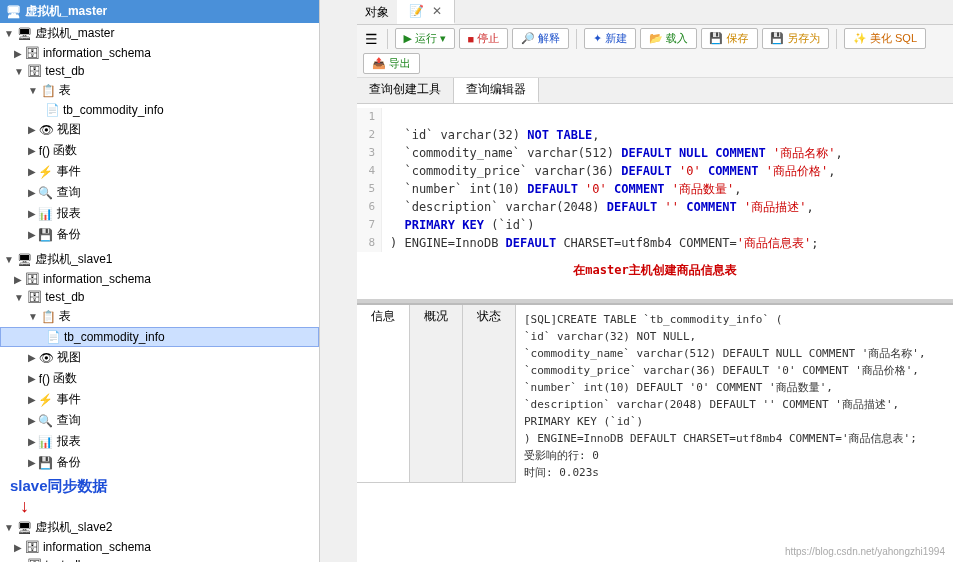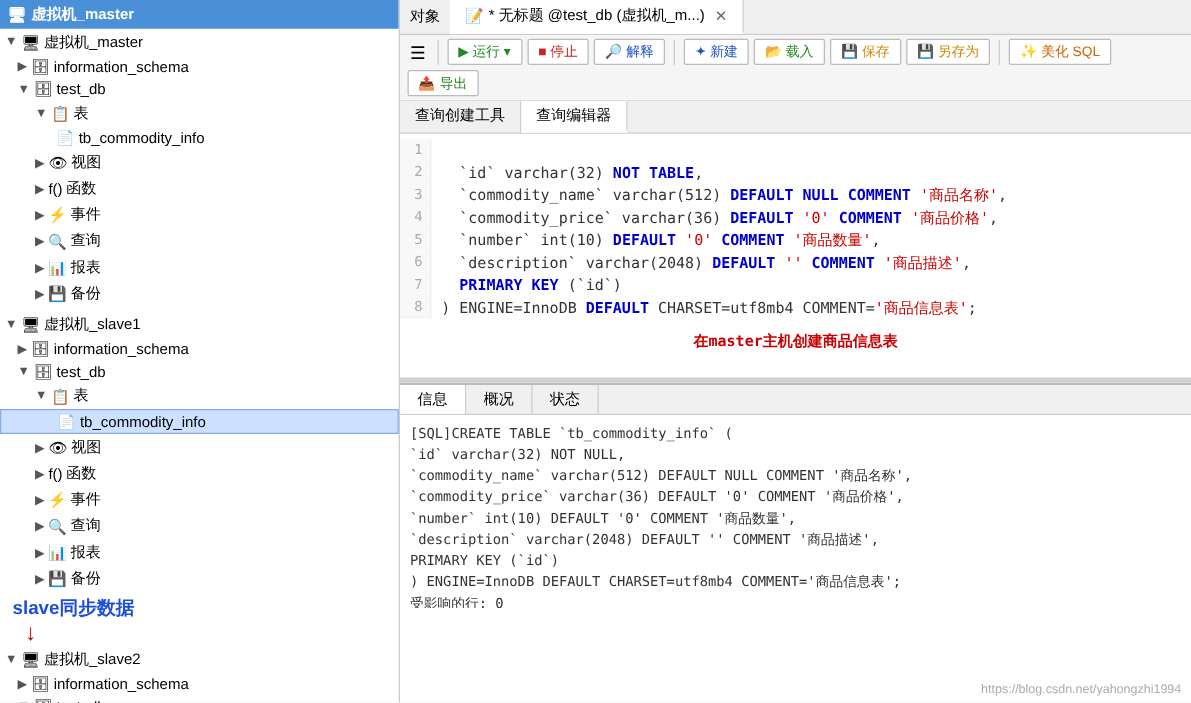--- a/index.html
+++ b/index.html
@@ -12,21 +12,21 @@
     .left-header { background: #4a90d9; color: white; padding: 3px 6px; font-size: 12px; font-weight: bold; display: flex; align-items: center; gap: 4px; }
     .tree-container { flex: 1; overflow-y: auto; overflow-x: hidden; font-size: 12px; }
     .tree-item { padding: 2px 4px; cursor: pointer; white-space: nowrap; display: flex; align-items: center; gap: 3px; }
     .tree-item.highlighted { background: #d0e8ff; border: 1px solid #6699cc; }
     .indent-1 { padding-left: 14px; }
     .indent-2 { padding-left: 28px; }
     .indent-3 { padding-left: 42px; }
     .icon-arrow { color: #555; font-size: 10px; }
 
     
-    .right-panel { flex: 1; display: flex; flex-direction: column; background: #fff; overflow: hidden; }
+    .right-panel { flex: 1; display: flex; flex-direction: column; background: #fff; overflow: hidden; margin-left: 37px; }
 
     
     .tab-bar-top { background: #f0f0f0; border-bottom: 1px solid #ccc; display: flex; align-items: stretch; }
     .tab-item { padding: 4px 12px; border-right: 1px solid #ccc; cursor: pointer; font-size: 12px; display: flex; align-items: center; gap: 4px; }
     .tab-item.active { background: white; border-bottom: 2px solid white; }
     .tab-pane { display: flex; align-items: center; gap: 4px; font-size: 12px; padding: 3px 8px; }
 
     
     .toolbar { background: #f5f5f5; border-bottom: 1px solid #ddd; padding: 3px 6px; display: flex; align-items: center; gap: 4px; flex-wrap: wrap; }
     .toolbar-btn { padding: 2px 8px; border: 1px solid #bbb; background: white; cursor: pointer; font-size: 11px; display: flex; align-items: center; gap: 3px; border-radius: 2px; }
@@ -55,21 +55,21 @@
     .kw { color: #0000cc; font-weight: bold; }
     .str { color: #cc0000; }
 
     
     .code-annotation { text-align: center; padding: 10px; color: #cc0000; font-size: 12px; font-weight: bold; }
 
     
     .h-divider { height: 4px; background: #d0d0d0; cursor: row-resize; }
 
     
-    .bottom-panel { height: 180px; border-top: 2px solid #bbb; display: flex; flex-direction: column; background: #fff; }
+    .bottom-panel { height: 180px; border-top: 2px solid #bbb; display: flex; flex-direction: row; background: #fff; }
     .bottom-tabs { background: #f0f0f0; border-bottom: 1px solid #ccc; display: flex; }
     .bottom-tab { padding: 3px 14px; border-right: 1px solid #ccc; cursor: pointer; font-size: 12px; }
     .bottom-tab.active { background: white; }
     .bottom-content { flex: 1; overflow: auto; padding: 6px 8px; font-family: Consolas, monospace; font-size: 11px; color: #333; line-height: 17px; white-space: pre-wrap; }
 
     
     .watermark { position: absolute; bottom: 5px; right: 8px; color: #aaa; font-size: 10px; pointer-events: none; }
 
     .right-content { flex: 1; display: flex; flex-direction: column; overflow: hidden; position: relative; }
   </style>
@@ -223,21 +223,20 @@
   </div>
 
   <div class="right-panel">
 
     <div class="tab-bar-top">
       <div class="tab-pane">
         <span>对象</span>
       </div>
       <div class="tab-item active">
         <span>📝</span>
-        <span>* 无标题 @test_db (虚拟机_m...)</span>
         <span style="margin-left:4px; color:#666;">✕</span>
       </div>
     </div>
 
     <div class="toolbar">
       <span class="menu-icon">☰</span>
       <span class="toolbar-sep"></span>
       <button class="toolbar-btn btn-run">
         <span>▶</span>
         <span>运行</span>

